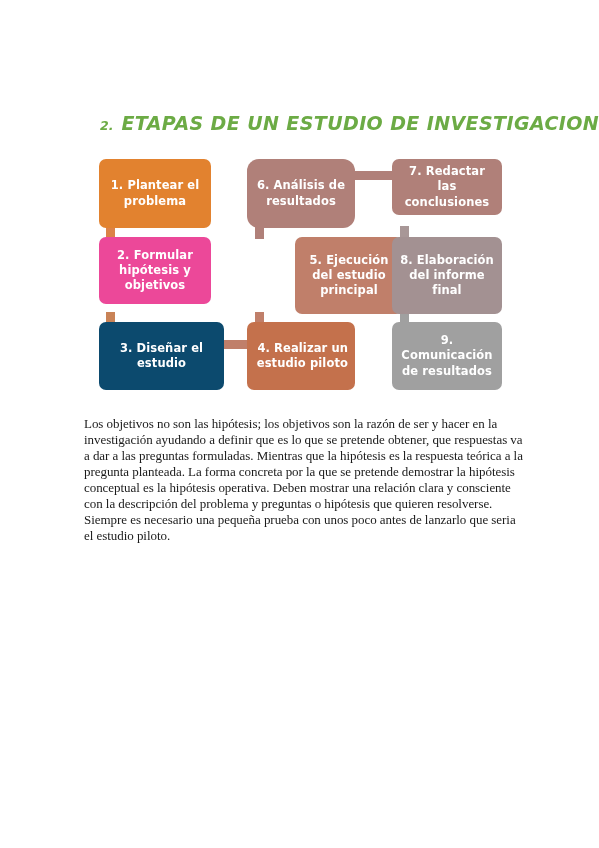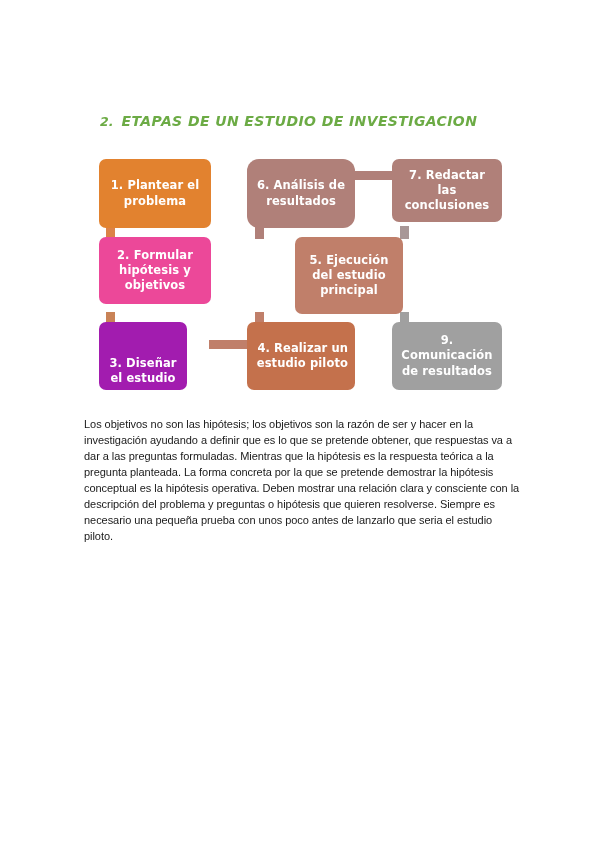--- a/index.html
+++ b/index.html
@@ -34,21 +34,21 @@
     color: #6cab45;
     white-space: nowrap;
     text-transform: uppercase;
   }
   #doc-title .num {
     font-size: 12.5px;
     letter-spacing: 0px;
   }
   #doc-title .titletext {
     margin-left: 8px;
-    font-size: 14px;
+    font-size: 19px;
   }
 
   
   #diagram {
     position: absolute;
     left: 0;
     top: 0;
     width: 599px;
     height: 848px;
     pointer-events: none;
@@ -80,22 +80,22 @@
     position: absolute;
     z-index: 1;
   }
 
   
   #body-text {
     position: absolute;
     left: 84px;
     top: 416px;
     width: 440px;
-    font-family: Liberation Sans, sans-serif;
-    font-size: 11px;
+    font-family: Liberation Serif, serif;
+    font-size: 13px;
     line-height: 16.0px;
     color: #1a1a1a;
     text-align: left;
     letter-spacing: -0.05px;
   }
 </style>
 </head>
 <body>
 
 <div id="page">
@@ -112,34 +112,37 @@
       <div class="connector" style="left: 255px; top: 226px; width: 9px; height: 13px; background: rgb(176, 128, 121);"></div>
       <div class="connector" style="left: 353px; top: 171px; width: 41px; height: 9px; background: rgb(176, 128, 121);"></div>
       <div class="connector" style="left: 400px; top: 226px; width: 9px; height: 13px; background: rgb(168, 151, 151);"></div>
       <div class="connector" style="left: 400px; top: 312px; width: 9px; height: 12px; background: rgb(160, 160, 160);"></div>
       <div class="node" style="left: 99px; top: 159px; width: 112px; height: 69px; background: rgb(226, 130, 47);">
         <span class="label">1. Plantear el problema</span>
       </div>
       <div class="node" style="left: 99px; top: 237px; width: 112px; height: 67px; background: #ec4899;">
         <span class="label">2. Formular hipótesis y objetivos</span>
       </div>
-      <div class="node" style="left: 99px; top: 322px; width: 88px; height: 68px; background: #a21caf; align-items: flex-end;">
+      <div class="node" style="left: 99px; top: 322px; width: 125px; height: 68px; background: #0c4a6e;">
         <span class="label">3. Diseñar el estudio</span>
       </div>
       <div class="node" style="left: 247px; top: 322px; width: 108px; height: 68px; background: rgb(196, 113, 76); text-align: right;">
         <span class="label">4. Realizar un estudio piloto</span>
       </div>
       <div class="node" style="left: 247px; top: 237px; width: 108px; height: 77px; background: rgb(192, 127, 106); margin-left: 48px;">
         <span class="label">5. Ejecución del estudio principal</span>
       </div>
       <div class="node" style="left: 247px; top: 159px; width: 108px; height: 69px; background: rgb(176, 128, 121); border-radius: 12px;">
         <span class="label">6. Análisis de resultados</span>
       </div>
-      <div class="node" style="left: 392px; top: 159px; width: 110px; height: 63px; background: rgb(176, 128, 121);">
+      <div class="node" style="left: 392px; top: 159px; width: 110px; height: 56px; background: rgb(176, 128, 121);">
         <span class="label">7. Redactar las conclusiones</span>
+      </div>
+      <div class="node" style="left: 392px; top: 237px; width: 110px; height: 77px; background: rgb(163, 145, 146);">
+        <span class="label">8. Elaboración del informe final</span>
       </div>
       <div class="node" style="left: 392px; top: 322px; width: 110px; height: 68px; background: rgb(160, 160, 160);">
         <span class="label">9. Comunicación de resultados</span>
       </div>
     </div>
 
   <div id="body-text">Los objetivos no son las hipótesis; los objetivos son la razón de ser y hacer en la investigación ayudando a definir que es lo que se pretende obtener, que respuestas va a dar a las preguntas formuladas. Mientras que la hipótesis es la respuesta teórica a la pregunta planteada. La forma concreta por la que se pretende demostrar la hipótesis conceptual es la hipótesis operativa. Deben mostrar una relación clara y consciente con la descripción del problema y preguntas o hipótesis que quieren resolverse. Siempre es necesario una pequeña prueba con unos poco antes de lanzarlo que seria el estudio piloto.</div>
 
 </div>
 

